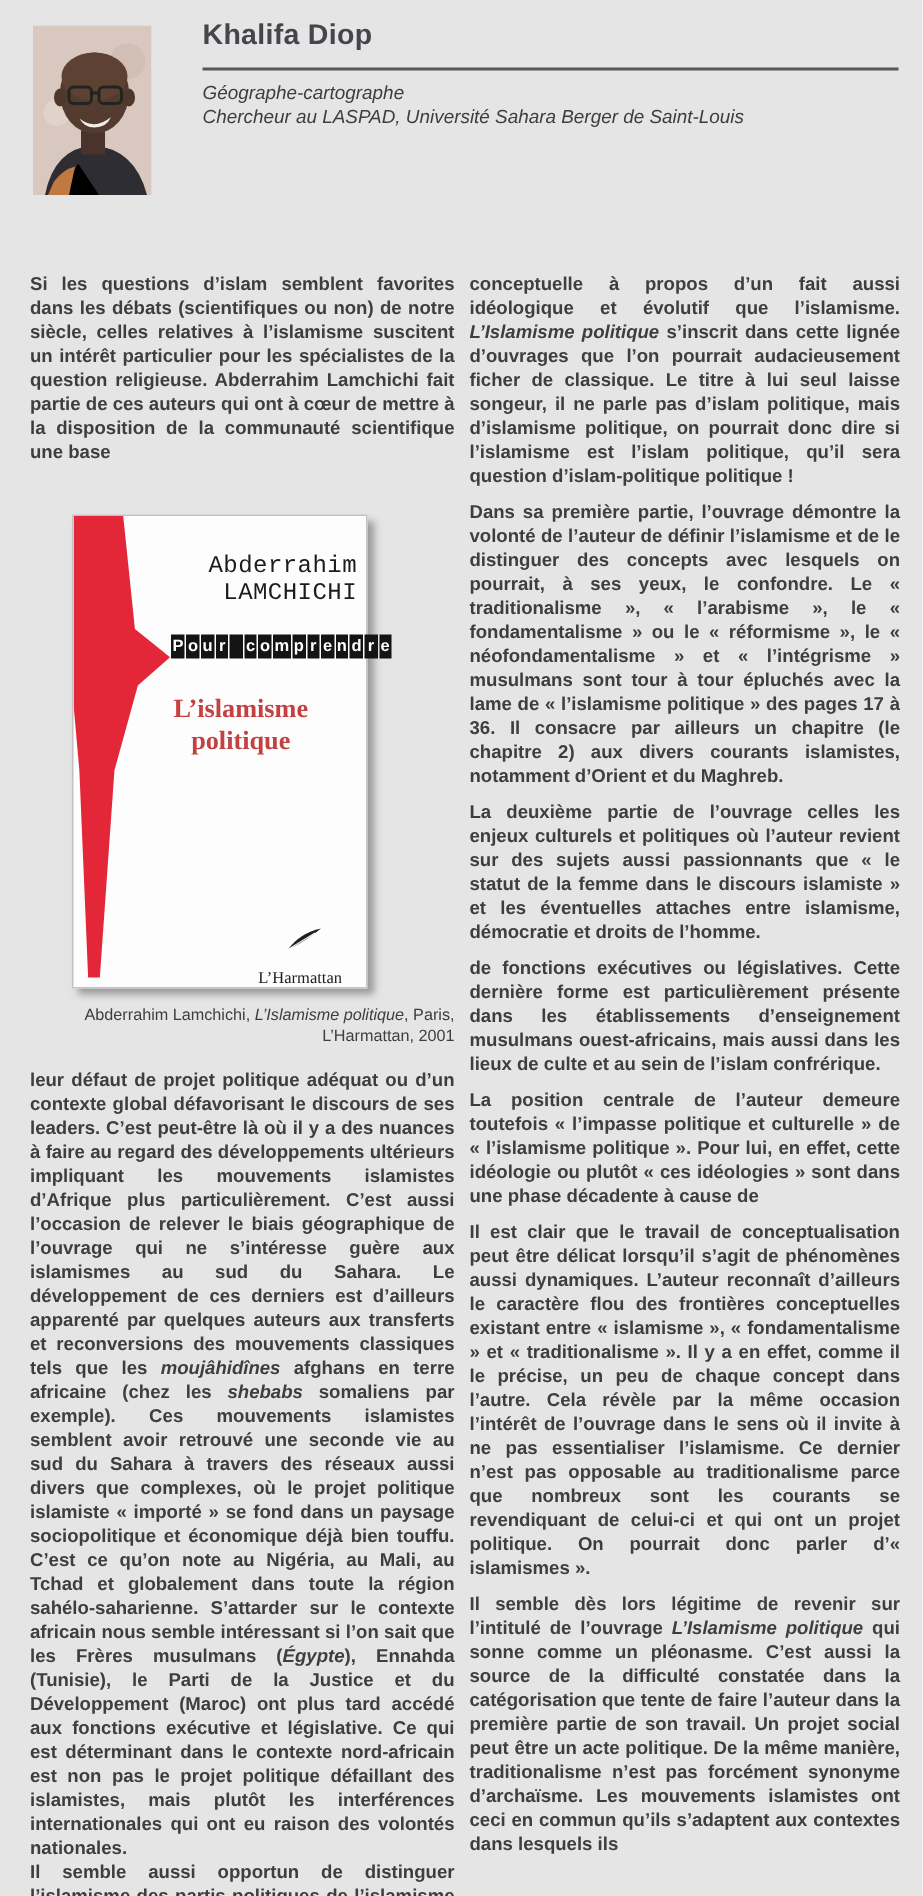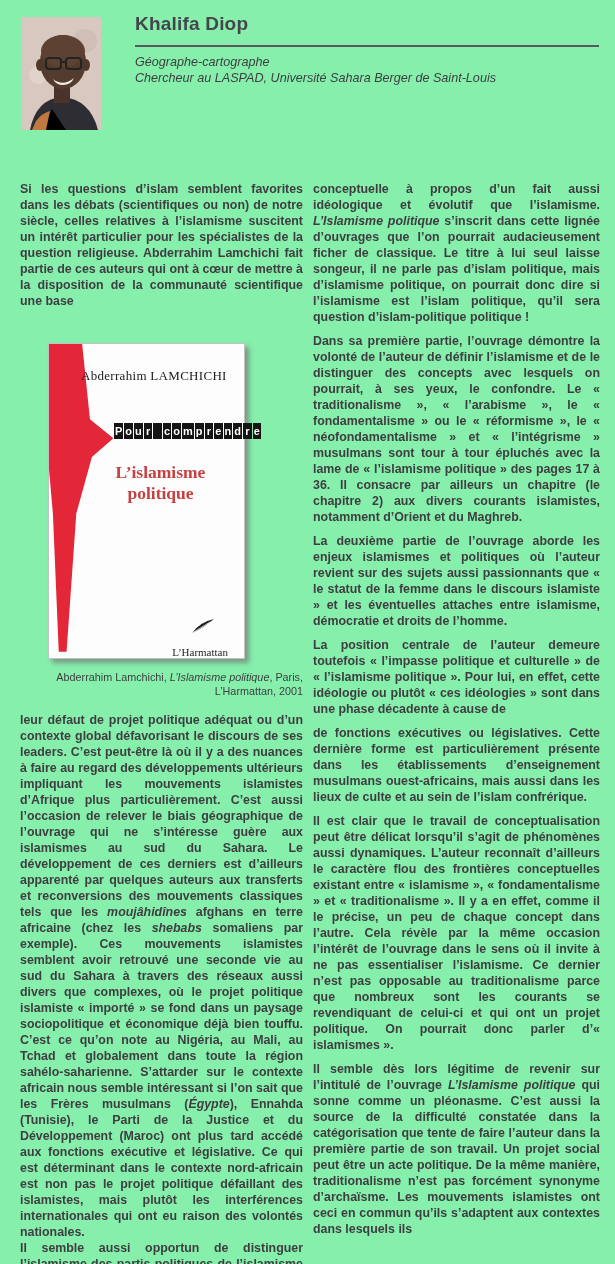--- a/index.html
+++ b/index.html
@@ -1,16 +1,16 @@
 <!DOCTYPE html>
 <html><head>
 <meta charset="utf-8">
 <style>
   html,body{margin:0;padding:0;background:#ffffff;}
-  .page{position:relative;width:615px;height:1264px;background:#86efac;overflow:hidden;
+  .page{position:relative;width:615px;height:1264px;background:#e5e5e5;overflow:hidden;
         font-family:"Liberation Sans",sans-serif;color:#3e3e40;}
 
   
   .photo{position:absolute;left:22px;top:17px;width:79px;height:113px;display:block;}
   .h-title{position:absolute;left:135px;top:13px;font-size:19px;font-weight:bold;color:#45454d;letter-spacing:0.2px;}
   .h-rule{position:absolute;left:135px;top:45px;width:464px;height:2px;background:#58585a;}
   .h-sub{position:absolute;left:135px;top:55px;font-style:italic;font-size:12.6px;line-height:15.5px;color:#3e3e40;}
 
   
   .columns{position:absolute;left:20px;top:181px;width:580px;display:flex;}
@@ -19,22 +19,22 @@
   .para{font-size:12.4px;line-height:16px;text-align:justify;color:#3e3e40;margin:0;font-weight:bold;}
   .col-right .para{margin-bottom:8px;}
   .it{font-style:italic;}
 
   
   .figure{margin:34px 0 0 28px;}
   .cover{position:relative;width:195px;height:314px;background:#fefdfd;border:1px solid #c2c2c2;
          box-shadow:4px 4px 5px rgba(110,110,110,0.65);}
   .cover-red{position:absolute;inset:0;background:#e32638;
              clip-path:polygon(0% 0%,17% 0%,21% 24%,33% 30%,22% 36%,14% 54%,9% 98%,5% 98%,2% 54%,0% 40%);}
-  .cover-author{position:absolute;top:24px;left:32px;right:6px;text-align:left;
-                font-family:Liberation Serif, serif;font-size:13px;color:#1c1c1c;letter-spacing:0.3px;}
+  .cover-author{position:absolute;top:24px;left:32px;right:6px;text-align:right;
+                font-family:Liberation Mono, monospace;font-size:16px;color:#1c1c1c;letter-spacing:0.3px;}
   .cover-series{position:absolute;top:77px;left:37px;white-space:pre;padding-left:28px;}
   .lb{display:inline-block;background:#141414;color:#ffffff;font-weight:bold;font-size:11px;
       line-height:14px;padding:1px 1px;margin-right:1px;min-width:6.5px;text-align:center;white-space:pre;}
   .cover-title{position:absolute;top:118px;left:32px;right:4px;text-align:center;
                font-family:"Liberation Serif",serif;font-weight:bold;font-size:17.5px;color:#c54040;}
   .cover-pub{position:absolute;bottom:0;right:16px;font-family:"Liberation Serif",serif;
              font-size:11px;color:#1d1d1d;}
   .feather{position:absolute;right:28px;bottom:24px;}
 
   .caption{margin-top:12px;font-size:10.8px;line-height:13.5px;color:#3e3e40;text-align:right;}
@@ -99,21 +99,21 @@
         <div class="caption"><span>Abderrahim Lamchichi, </span><span class="it">L’Islamisme politique</span><span>, Paris, L’Harmattan, 2001</span></div>
       </div>
 
       <p class="para p2"><span>leur défaut de projet politique adéquat ou d’un contexte global défavorisant le discours de ses leaders. C’est peut-être là où il y a des nuances à faire au regard des développements ultérieurs impliquant les mouvements islamistes d’Afrique plus particulièrement. C’est aussi l’occasion de relever le biais géographique de l’ouvrage qui ne s’intéresse guère aux islamismes au sud du Sahara. Le développement de ces derniers est d’ailleurs apparenté par quelques auteurs aux transferts et reconversions des mouvements classiques tels que les </span><span class="it">moujâhidînes</span><span> afghans en terre africaine (chez les </span><span class="it">shebabs</span><span> somaliens par exemple). Ces mouvements islamistes semblent avoir retrouvé une seconde vie au sud du Sahara à travers des réseaux aussi divers que complexes, où le projet politique islamiste « importé » se fond dans un paysage sociopolitique et économique déjà bien touffu. C’est ce qu’on note au Nigéria, au Mali, au Tchad et globalement dans toute la région sahélo-saharienne. S’attarder sur le contexte africain nous semble intéressant si l’on sait que les Frères musulmans (</span><span class="it">Égypte</span><span>), Ennahda (Tunisie), le Parti de la Justice et du Développement (Maroc) ont plus tard accédé aux fonctions exécutive et législative. Ce qui est déterminant dans le contexte nord-africain est non pas le projet politique défaillant des islamistes, mais plutôt les interférences internationales qui ont eu raison des volontés nationales.</span></p>
       <p class="para p3"><span>Il semble aussi opportun de distinguer l’islamisme des partis politiques de l’islamisme affirmé, certes, mais pas forcément orienté vers l’occupation</span></p>
     </div>
 
     <div class="col-right">
       <p class="para"><span>conceptuelle à propos d’un fait aussi idéologique et évolutif que l’islamisme. </span><span class="it">L’Islamisme politique</span><span> s’inscrit dans cette lignée d’ouvrages que l’on pourrait audacieusement ficher de classique. Le titre à lui seul laisse songeur, il ne parle pas d’islam politique, mais d’islamisme politique, on pourrait donc dire si l’islamisme est l’islam politique, qu’il sera question d’islam-politique politique !</span></p>
       <p class="para"><span>Dans sa première partie, l’ouvrage démontre la volonté de l’auteur de définir l’islamisme et de le distinguer des concepts avec lesquels on pourrait, à ses yeux, le confondre. Le « traditionalisme », « l’arabisme », le « fondamentalisme » ou le « réformisme », le « néofondamentalisme » et « l’intégrisme » musulmans sont tour à tour épluchés avec la lame de « l’islamisme politique » des pages 17 à 36. Il consacre par ailleurs un chapitre (le chapitre 2) aux divers courants islamistes, notamment d’Orient et du Maghreb.</span></p>
-      <p class="para"><span>La deuxième partie de l’ouvrage aborde les enjeux islamismes et politiques où l’auteur revient sur des sujets aussi passionnants que « le statut de la femme dans le discours islamiste » et les éventuelles attaches entre islamisme, démocratie et droits de l’homme.</span></p>
+      <p class="para"><span>La deuxième partie de l’ouvrage celles les enjeux culturels et politiques où l’auteur revient sur des sujets aussi passionnants que « le statut de la femme dans le discours islamiste » et les éventuelles attaches entre islamisme, démocratie et droits de l’homme.</span></p>
+      <p class="para"><span>de fonctions exécutives ou législatives. Cette dernière forme est particulièrement présente dans les établissements d’enseignement musulmans ouest-africains, mais aussi dans les lieux de culte et au sein de l’islam confrérique.</span></p>
       <p class="para"><span>La position centrale de l’auteur demeure toutefois « l’impasse politique et culturelle » de « l’islamisme politique ». Pour lui, en effet, cette idéologie ou plutôt « ces idéologies » sont dans une phase décadente à cause de</span></p>
-      <p class="para"><span>de fonctions exécutives ou législatives. Cette dernière forme est particulièrement présente dans les établissements d’enseignement musulmans ouest-africains, mais aussi dans les lieux de culte et au sein de l’islam confrérique.</span></p>
       <p class="para"><span>Il est clair que le travail de conceptualisation peut être délicat lorsqu’il s’agit de phénomènes aussi dynamiques. L’auteur reconnaît d’ailleurs le caractère flou des frontières conceptuelles existant entre « islamisme », « fondamentalisme » et « traditionalisme ». Il y a en effet, comme il le précise, un peu de chaque concept dans l’autre. Cela révèle par la même occasion l’intérêt de l’ouvrage dans le sens où il invite à ne pas essentialiser l’islamisme. Ce dernier n’est pas opposable au traditionalisme parce que nombreux sont les courants se revendiquant de celui-ci et qui ont un projet politique. On pourrait donc parler d’« islamismes ».</span></p>
       <p class="para"><span>Il semble dès lors légitime de revenir sur l’intitulé de l’ouvrage </span><span class="it">L’Islamisme politique</span><span> qui sonne comme un pléonasme. C’est aussi la source de la difficulté constatée dans la catégorisation que tente de faire l’auteur dans la première partie de son travail. Un projet social peut être un acte politique. De la même manière, traditionalisme n’est pas forcément synonyme d’archaïsme. Les mouvements islamistes ont ceci en commun qu’ils s’adaptent aux contextes dans lesquels ils</span></p>
     </div>
 
   </div>
 </div>
 
 </body></html>

